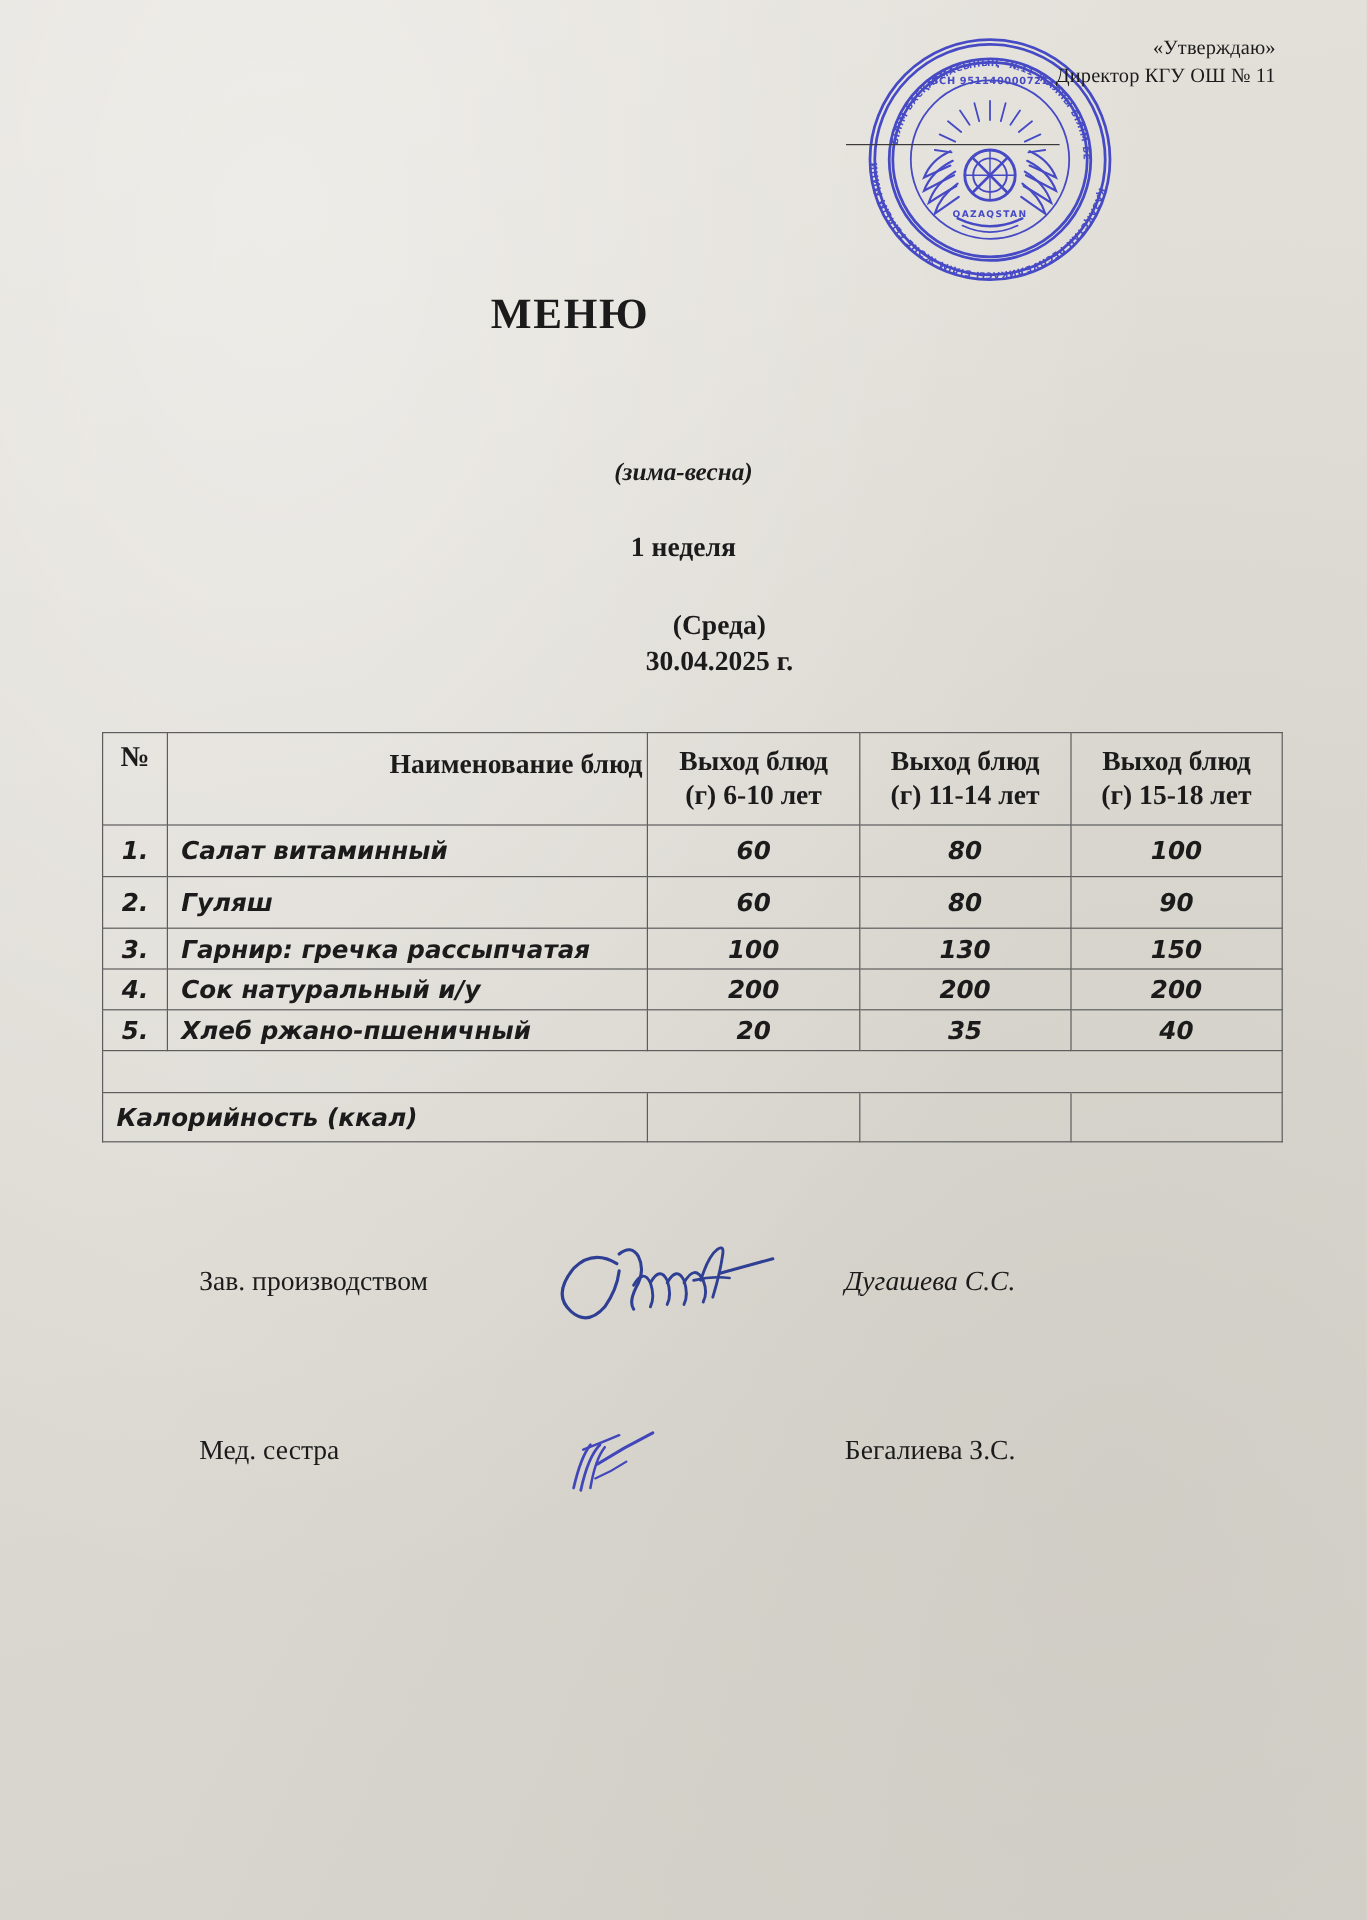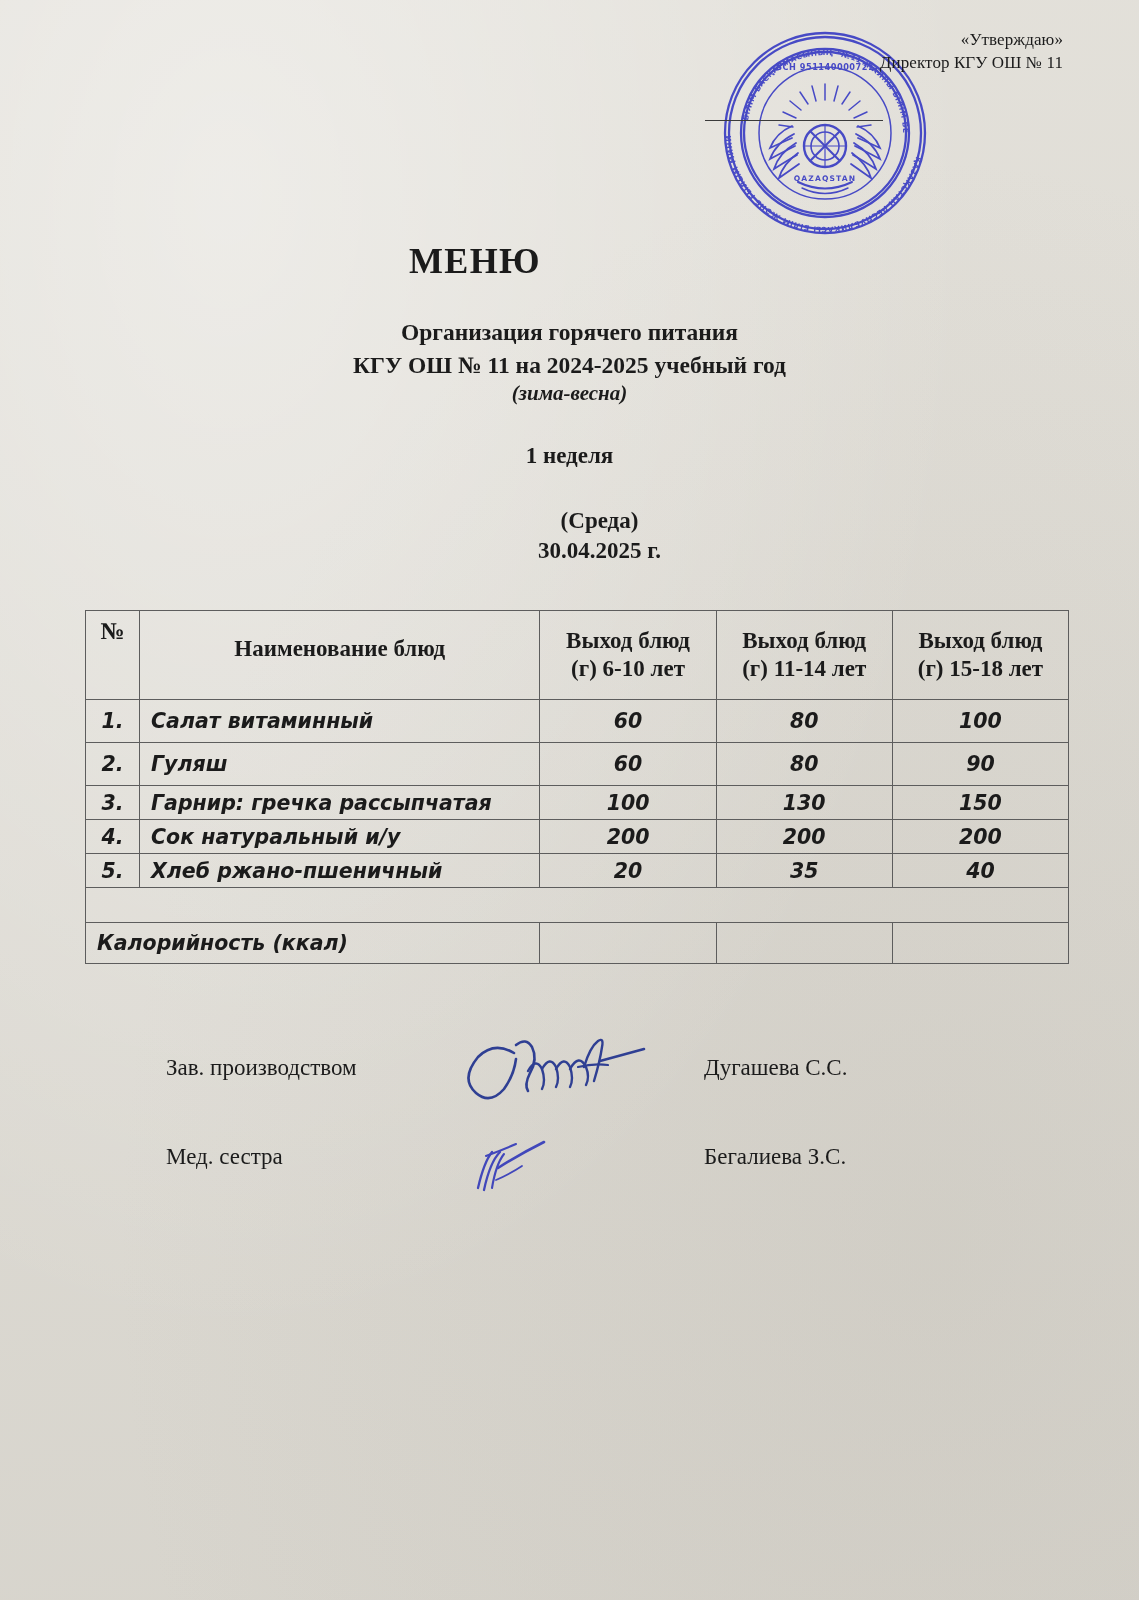--- a/index.html
+++ b/index.html
@@ -147,21 +147,21 @@
 
   .menu-table thead th {
     font-size: 23px;
     font-weight: bold;
     text-align: center;
     height: 62px;
     line-height: 1.2;
     padding: 2px 4px;
   }
   .menu-table thead th.hdr-num { font-size: 24px; vertical-align: top; padding-top: 6px; }
-  .menu-table thead th.hdr-name { vertical-align: top; padding-top: 24px; }
+  .menu-table thead th.hdr-name { vertical-align: top; padding-top: 12px; text-align: right; }
 
   .menu-table tbody td {
     font-family: "DejaVu Sans", sans-serif;
     font-style: italic;
     font-weight: bold;
     font-size: 20.5px;
   }
   td.c-num {
     text-align: center;
     font-size: 20px;
@@ -210,24 +210,24 @@
     font-size: 23px;
     white-space: nowrap;
   }
   .sig-row .ink {
     position: absolute;
     pointer-events: none;
   }
   .sig-row .ink svg { display: block; }
 
   #sig-chef  { left: 166px; top: 1055px; width: 760px; }
-  #sig-chef  .who { left: 538px; }
+  #sig-chef  .who { left: 538px; font-style: italic; }
   #sig-chef  .ink { left: 292px; top: -28px; }
 
-  #sig-nurse { left: 166px; top: 1144px; width: 760px; }
+  #sig-nurse { left: 166px; top: 1196px; width: 760px; }
   #sig-nurse .who { left: 538px; }
   #sig-nurse .ink { left: 300px; top: -22px; }
 </style>
 </head>
 <body>
 
 <div class="paper-texture"></div>
 
 <div class="page">
 
@@ -293,24 +293,20 @@
   </div>
 
   <div class="approval">
     <div>«Утверждаю»</div>
     <div>Директор КГУ ОШ № 11</div>
   </div>
   <div class="approval-rule"></div>
 
   <div class="doc-title">МЕНЮ</div>
 
-  <div class="subtitle">
-    <div>Организация горячего питания</div>
-    <div>КГУ ОШ № 11 на 2024-2025 учебный год</div>
-  </div>
 
   <div class="season">(зима-весна)</div>
   <div class="week">1 неделя</div>
 
   <div class="daydate">
     <div>(Среда)</div>
     <div>30.04.2025 г.</div>
   </div>
 
   <table class="menu-table">

